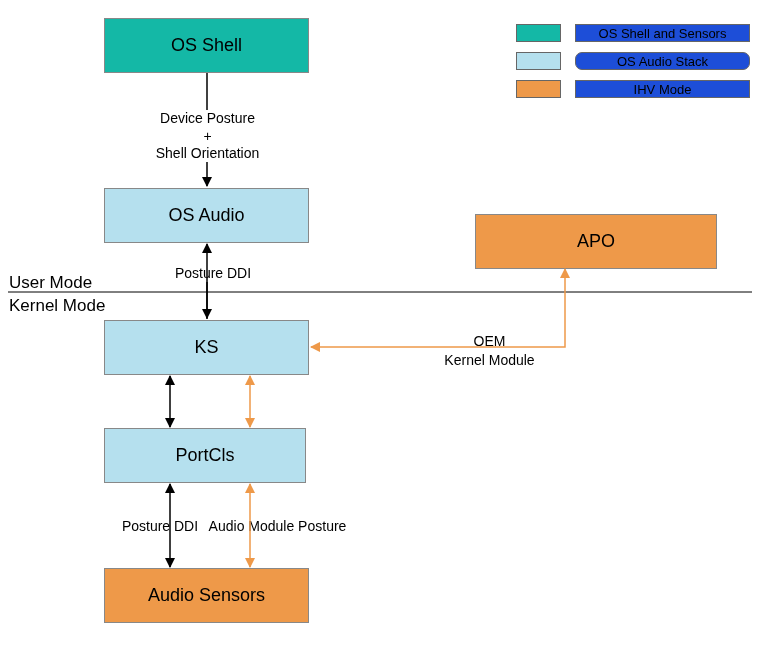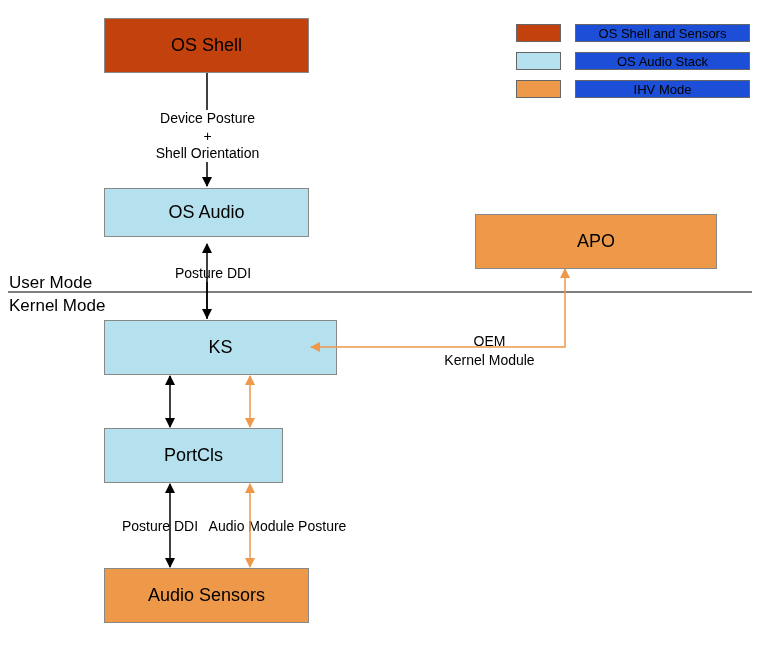--- a/index.html
+++ b/index.html
@@ -13,21 +13,21 @@
   }
   .box {
     position: absolute;
     border: 1px solid #888;
     display: flex;
     align-items: center;
     justify-content: center;
     font-size: 18px;
     box-sizing: border-box;
   }
-  .green { background: #c2410c; }
+  .green { background: #14b8a6; }
   .blue  { background: #b5e0ee; }
   .orange{ background: #ee9949; }
   .legend-swatch {
     position: absolute;
     width: 45px;
     height: 18px;
     border: 1px solid #666;
     box-sizing: border-box;
   }
   .legend-label {
@@ -56,28 +56,28 @@
     width: 768px; height: 661px;
     pointer-events: none;
   }
 </style>
 </head>
 <body>
 
 <div class="legend-swatch green" style="left:516px; top:24px;"></div>
 <div class="legend-label" style="left:575px; top:24px;">OS Shell and Sensors</div>
 <div class="legend-swatch blue" style="left:516px; top:52px;"></div>
-<div class="legend-label" style="left:575px; top:52px;">OS Audio Stack</div>
+<div class="legend-label" style="left:575px; top:52px;border-radius:7px;">OS Audio Stack</div>
 <div class="legend-swatch orange" style="left:516px; top:80px;"></div>
 <div class="legend-label" style="left:575px; top:80px;">IHV Mode</div>
 
 <div class="box green" style="left:104px; top:18px;  width:205px; height:55px;">OS Shell</div>
-<div class="box blue" style="left:104px; top:188px; width:205px; height:49px;">OS Audio</div>
-<div class="box blue" style="left:104px; top:320px; width:233px; height:55px;">KS</div>
-<div class="box blue" style="left:104px; top:428px; width:179px; height:55px;">PortCls</div>
+<div class="box blue" style="left:104px; top:188px; width:205px; height:55px;">OS Audio</div>
+<div class="box blue" style="left:104px; top:320px; width:205px; height:55px;">KS</div>
+<div class="box blue" style="left:104px; top:428px; width:202px; height:55px;">PortCls</div>
 <div class="box orange" style="left:104px; top:568px; width:205px; height:55px;">Audio Sensors</div>
 
 <div class="box orange" style="left:475px; top:214px; width:242px; height:55px;">APO</div>
 
 <div class="label" style="left:155px; top:110px; width:105px;">Device Posture</div>
 <div class="label" style="left:155px; top:128px; width:105px;">+</div>
 <div class="label" style="left:150px; top:145px; width:115px;">Shell Orientation</div>
 
 <div class="label" style="left:168px; top:265px; width:90px;">Posture DDI</div>
 

